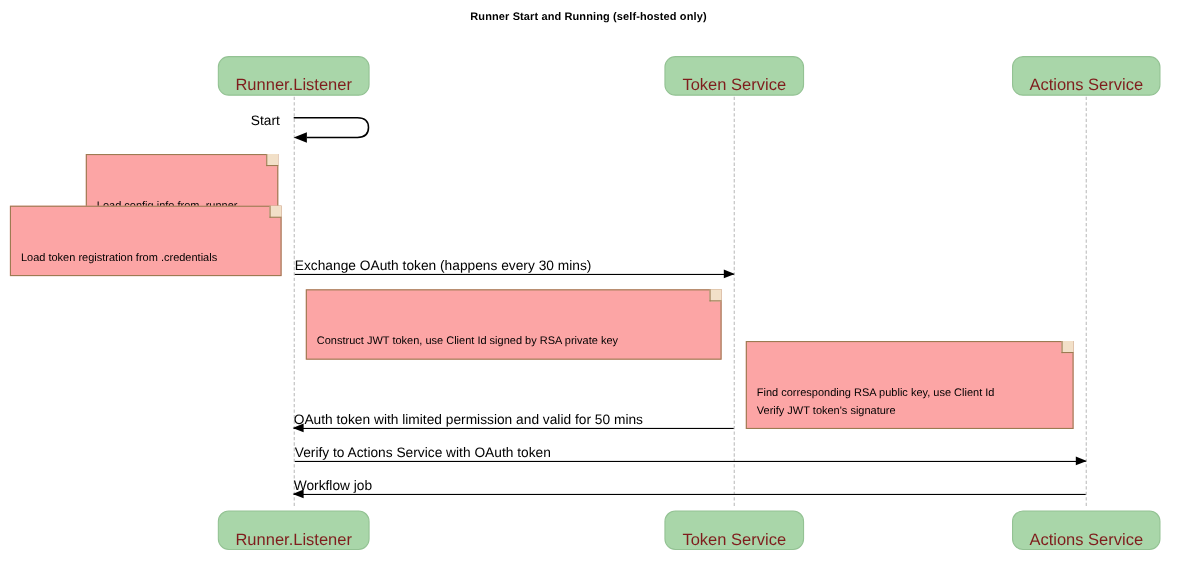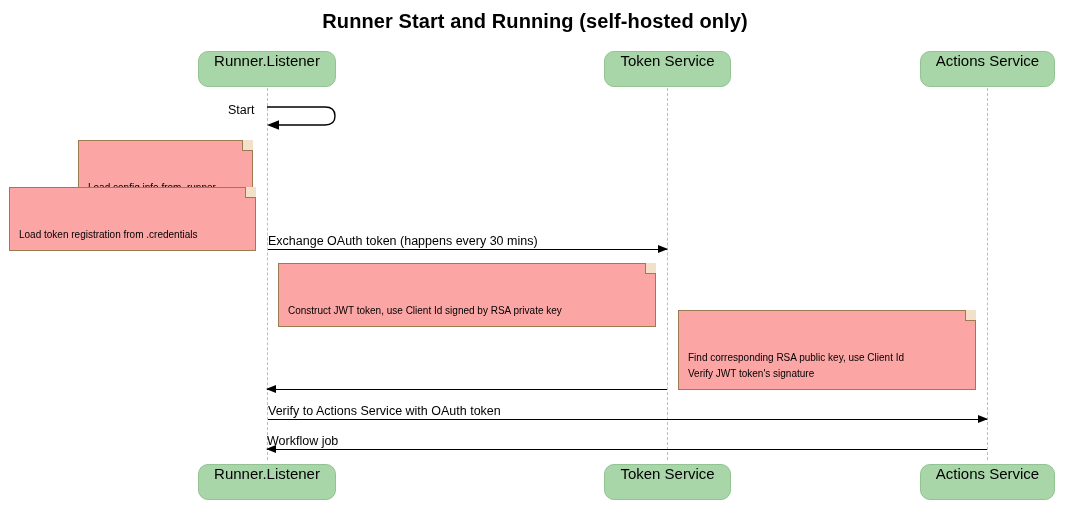--- a/index.html
+++ b/index.html
@@ -18,44 +18,44 @@
   #diagram-root {
     position: absolute;
     inset: 0;
   }
   .diagram-title {
     position: absolute;
     top: 10px;
     left: 0;
     width: 1070px;
     text-align: center;
-    font-size: 20px;
+    font-size: 10px;
     font-weight: bold;
     color: #000000;
     letter-spacing: 0.1px;
   }
   .lifeline {
     position: absolute;
     top: 88px;
     width: 0;
     height: 372px;
     border-left: 1px dashed #bdbdbd;
   }
   .participant {
     position: absolute;
     height: 36px;
     background: #a9d6a9;
     border: 1px solid #93c293;
     border-radius: 10px;
     display: flex;
-    align-items: flex-start;
+    align-items: flex-end;
     justify-content: center;
     box-sizing: border-box;
     font-size: 15px;
-    color: #000000;
+    color: #7f1d1d;
     white-space: nowrap;
   }
   .note {
     position: absolute;
     background: #fca5a5;
     border: 1px solid #9c7b52;
     box-sizing: border-box;
     padding: 7px 10px 7px 9px;
     font-size: 10px;
     line-height: 16px;
@@ -168,20 +168,21 @@
 
   <div class="note" style="left:678px; top:310px; width:298px;">
     <span class="fold"></span>
     <span>Find corresponding RSA public key, use Client Id
 Verify JWT token's signature</span>
   </div>
 
   <div class="msg left" style="left:267px; top:389px; width:400px;">
     <span class="head"></span>
   </div>
+  <div class="msg-label" style="left:267px; top:374px; width:400px;">OAuth token with limited permission and valid for 50 mins</div>
 
   <div class="msg right" style="left:268px; top:419px; width:719px;">
     <span class="head"></span>
   </div>
   <div class="msg-label" style="left:268px; top:404px; width:719px;">Verify to Actions Service with OAuth token</div>
 
   <div class="msg left" style="left:267px; top:449px; width:720px;">
     <span class="head"></span>
   </div>
   <div class="msg-label" style="left:267px; top:434px; width:720px;">Workflow job</div>

